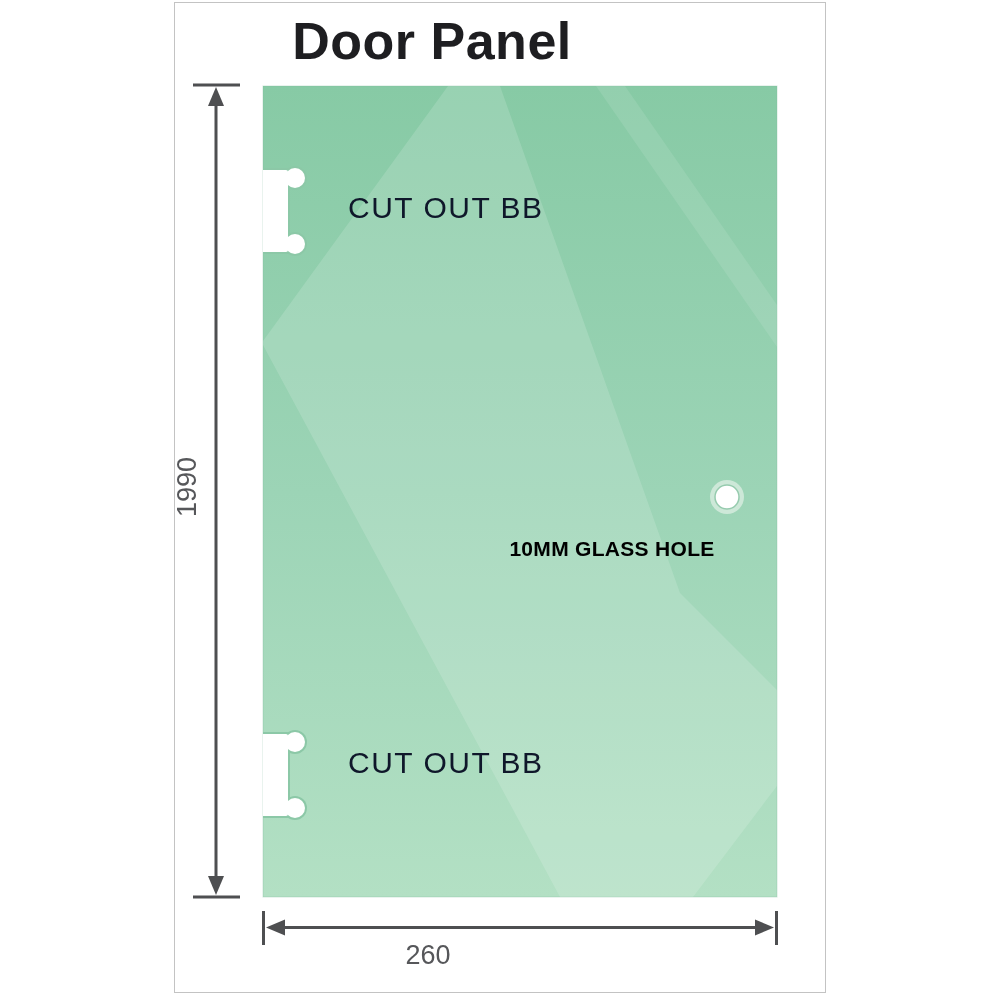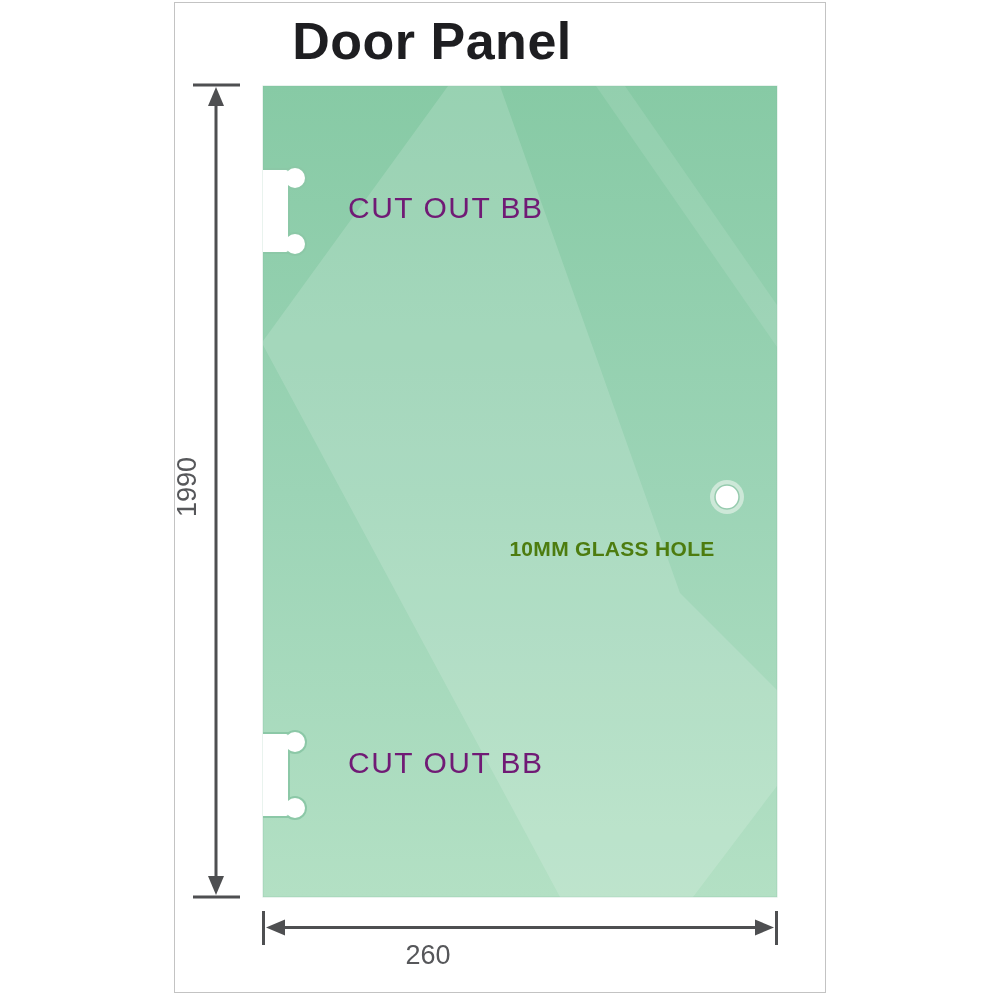--- a/index.html
+++ b/index.html
@@ -44,34 +44,34 @@
     left: 0;
     top: 0;
   }
   .label {
     position: absolute;
     white-space: nowrap;
   }
   .cutout-label {
     font-size: 30px;
     letter-spacing: 1.5px;
-    color: #701a75;
+    color: #0f172a;
     line-height: 36px;
   }
   .cutout-label-top  { left: 348px; top: 190px; }
   .cutout-label-bottom { left: 348px; top: 745px; }
   .hole-label {
     left: 502px;
     top: 536px;
     width: 220px;
     text-align: center;
     font-size: 21px;
     font-weight: bold;
     letter-spacing: 0.3px;
-    color: #4d7c0f;
+    color: #000000;
     line-height: 26px;
   }
   .dim-label {
     font-size: 27px;
     color: #56575a;
     line-height: 28px;
   }
   .dim-label-height {
     left: 187px;
     top: 487px;

